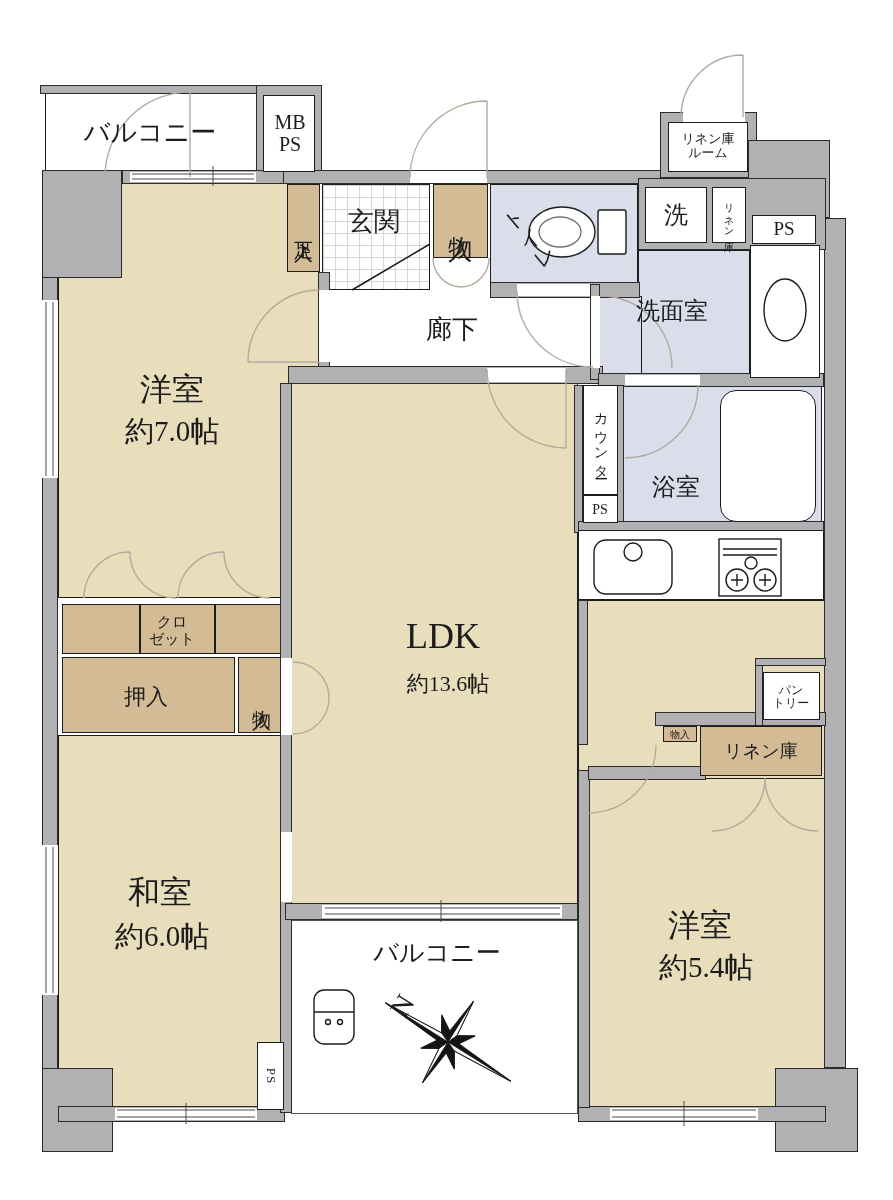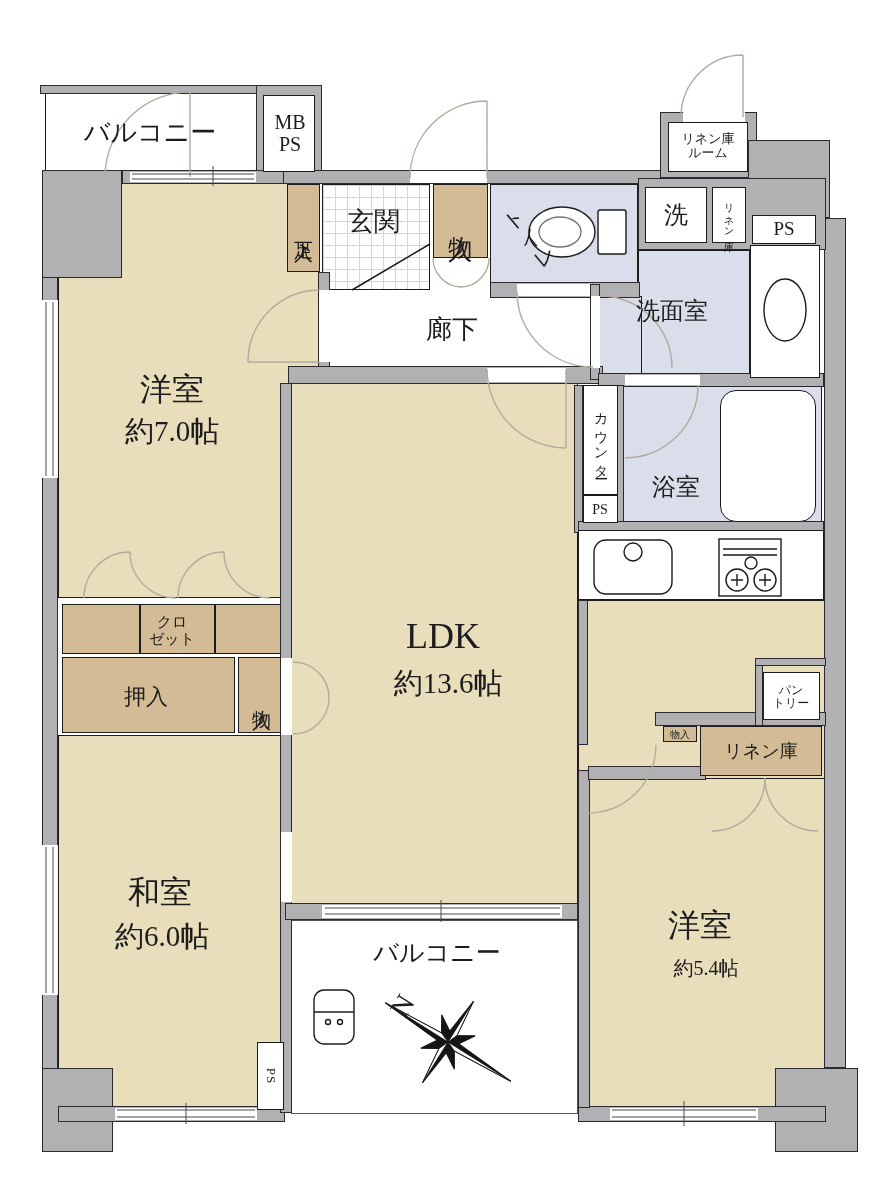--- a/index.html
+++ b/index.html
@@ -191,29 +191,29 @@
   <span class="lbl vert" style="left:729px;top:215px;font-size:10px">リネン庫</span>
   <span class="lbl" style="left:784px;top:229px;font-size:19px">PS</span>
   <span class="lbl" style="left:672px;top:311px;font-size:24px">洗面室</span>
   <span class="lbl" style="left:452px;top:330px;font-size:26px">廊下</span>
   <span class="lbl vert" style="left:601px;top:438px;font-size:14px">カウンター</span>
   <span class="lbl" style="left:676px;top:487px;font-size:24px">浴室</span>
   <span class="lbl" style="left:600px;top:510px;font-size:14px">PS</span>
   <span class="lbl" style="left:172px;top:390px;font-size:32px">洋室</span>
   <span class="lbl" style="left:172px;top:432px;font-size:29px">約7.0帖</span>
   <span class="lbl" style="left:443px;top:637px;font-size:36px">LDK</span>
-  <span class="lbl" style="left:448px;top:684px;font-size:29px">約13.6帖</span>
+  <span class="lbl" style="left:448px;top:684px;font-size:22px">約13.6帖</span>
   <span class="lbl" style="left:172px;top:630px;font-size:15px">クロ
 ゼット</span>
   <span class="lbl" style="left:146px;top:697px;font-size:22px">押入</span>
   <span class="lbl vert" style="left:261px;top:696px;font-size:19px">物入</span>
   <span class="lbl" style="left:791px;top:697px;font-size:12px">パン
 トリー</span>
   <span class="lbl" style="left:680px;top:734px;font-size:10px">物入</span>
   <span class="lbl" style="left:761px;top:752px;font-size:18px">リネン庫</span>
   <span class="lbl" style="left:160px;top:893px;font-size:32px">和室</span>
   <span class="lbl" style="left:162px;top:937px;font-size:29px">約6.0帖</span>
   <span class="lbl" style="left:700px;top:926px;font-size:32px">洋室</span>
-  <span class="lbl" style="left:706px;top:968px;font-size:20px">約5.4帖</span>
+  <span class="lbl" style="left:706px;top:968px;font-size:29px">約5.4帖</span>
   <span class="lbl" style="left:437px;top:953px;font-size:25px">バルコニー</span>
   <span class="lbl vert" style="left:271px;top:1076px;font-size:13px">PS</span>
   <span class="lbl" style="left:403px;top:1006px;font-size:28px;transform:translate(-50%,-50%) rotate(-58deg)">N</span>
 </div>
 
 </body></html>

